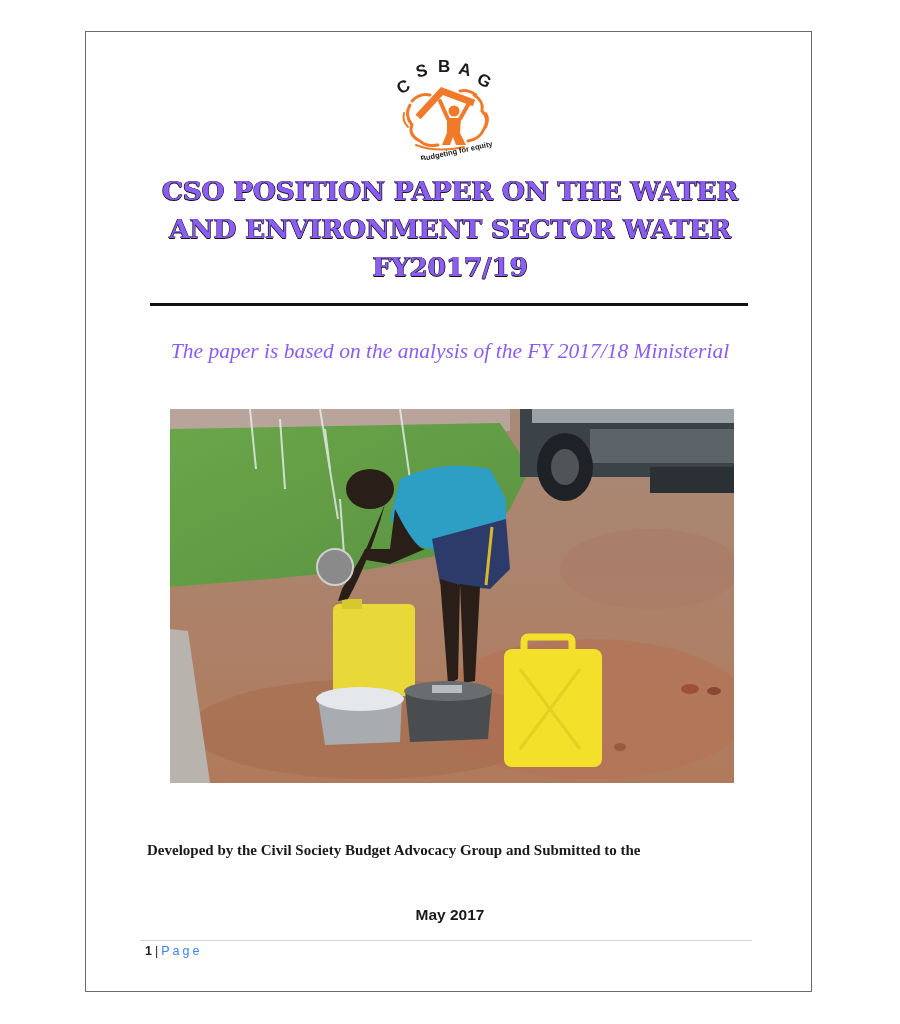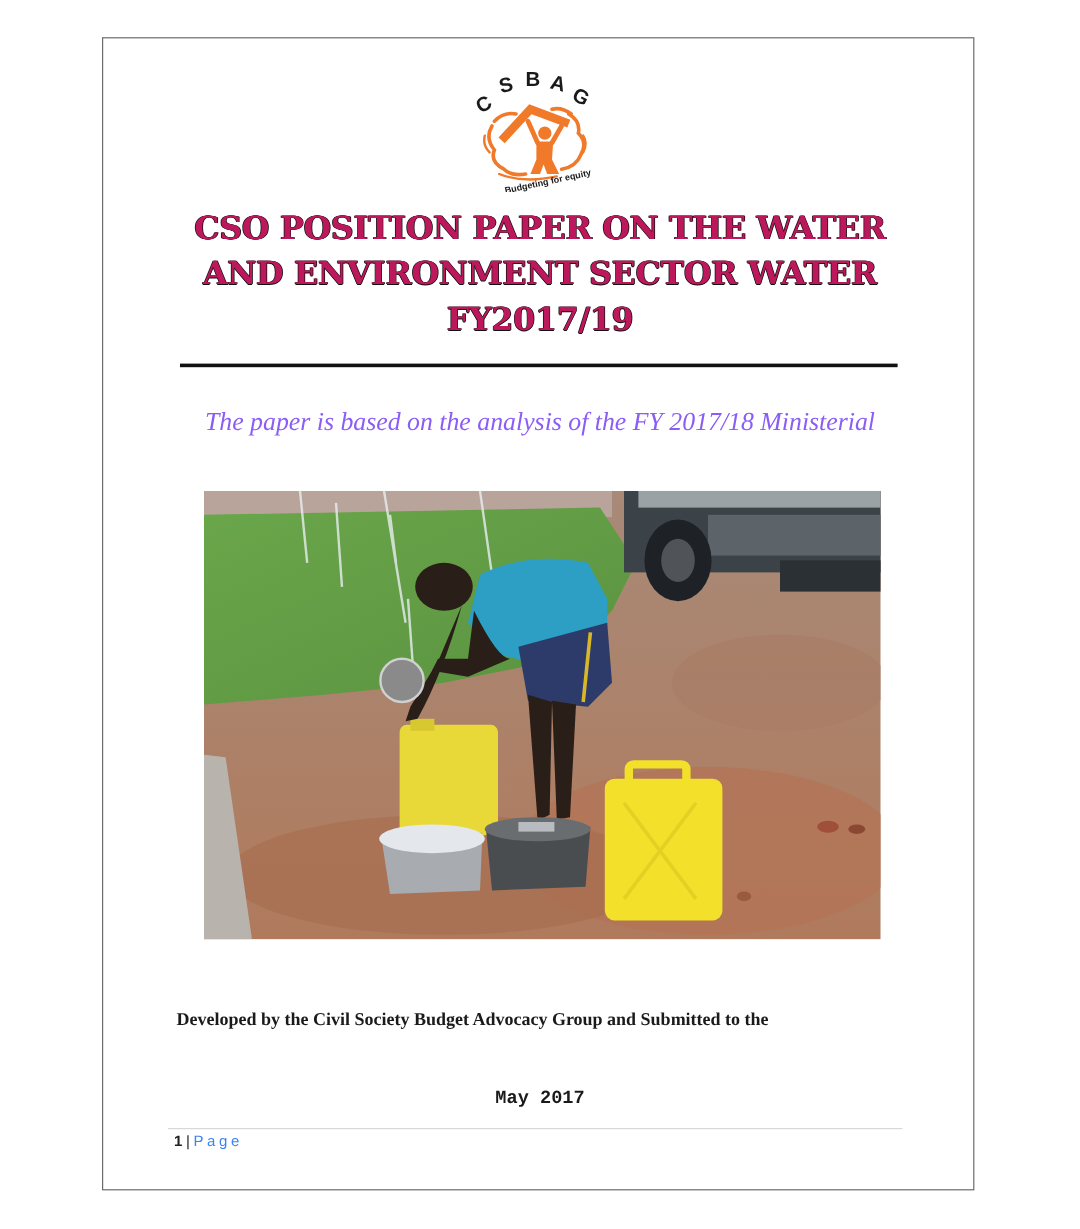--- a/index.html
+++ b/index.html
@@ -5,37 +5,37 @@
     html, body { margin: 0; padding: 0; background: #ffffff; }
     body { width: 900px; height: 1024px; position: relative; overflow: hidden; font-family: "Liberation Serif", serif; }
     .page {
       position: absolute; left: 85px; top: 31px; width: 727px; height: 961px;
       border: 1.5px solid #6b6b6b; box-sizing: border-box; background: #fff;
     }
     .logo { position: absolute; left: 390px; top: 55px; width: 115px; height: 105px; }
     .title {
       position: absolute; left: 140px; top: 172px; width: 620px; text-align: center;
       font-family: "DejaVu Serif", serif; font-weight: 900; font-size: 26.5px; line-height: 38px;
-      color: #be185d; letter-spacing: -0.3px;
+      color: #8b5cf6; letter-spacing: -0.3px;
       text-shadow: 0.6px 0 0 #111, -0.6px 0 0 #111, 0 0.5px 0 #111;
     }
     .rule { position: absolute; left: 150px; top: 303px; width: 598px; height: 3px; background: #111; }
     .subtitle {
       position: absolute; left: 140px; top: 336px; width: 620px; text-align: center;
       font-family: "Liberation Serif", serif; font-style: italic; font-size: 21.5px; line-height: 30px;
       color: #8b5cf6;
     }
     .photo { position: absolute; left: 170px; top: 409px; width: 564px; height: 374px; overflow: hidden; }
     .credit {
       position: absolute; left: 147px; top: 840px; width: 620px;
       font-family: "Liberation Serif", serif; font-weight: bold; font-size: 15px; line-height: 21px; color: #1a1a1a;
     }
     .date {
       position: absolute; left: 0; top: 906px; width: 900px; text-align: center;
-      font-family: Liberation Mono, monospace; font-weight: bold; font-size: 15.5px; color: #1a1a1a;
+      font-family: Liberation Sans, sans-serif; font-weight: bold; font-size: 15.5px; color: #1a1a1a;
     }
     .footer-rule { position: absolute; left: 140px; top: 940px; width: 612px; height: 1px; background: #d8d8d8; }
     .footer { position: absolute; left: 145px; top: 944px; font-family: "Liberation Sans", sans-serif; font-size: 12.5px; color: #222; }
     .footer .num { font-weight: bold; }
     .footer .sep { margin: 0 3px; }
     .footer .pg { color: #3b82f6; letter-spacing: 3px; }
   </style>
 </head>
 <body>
 

